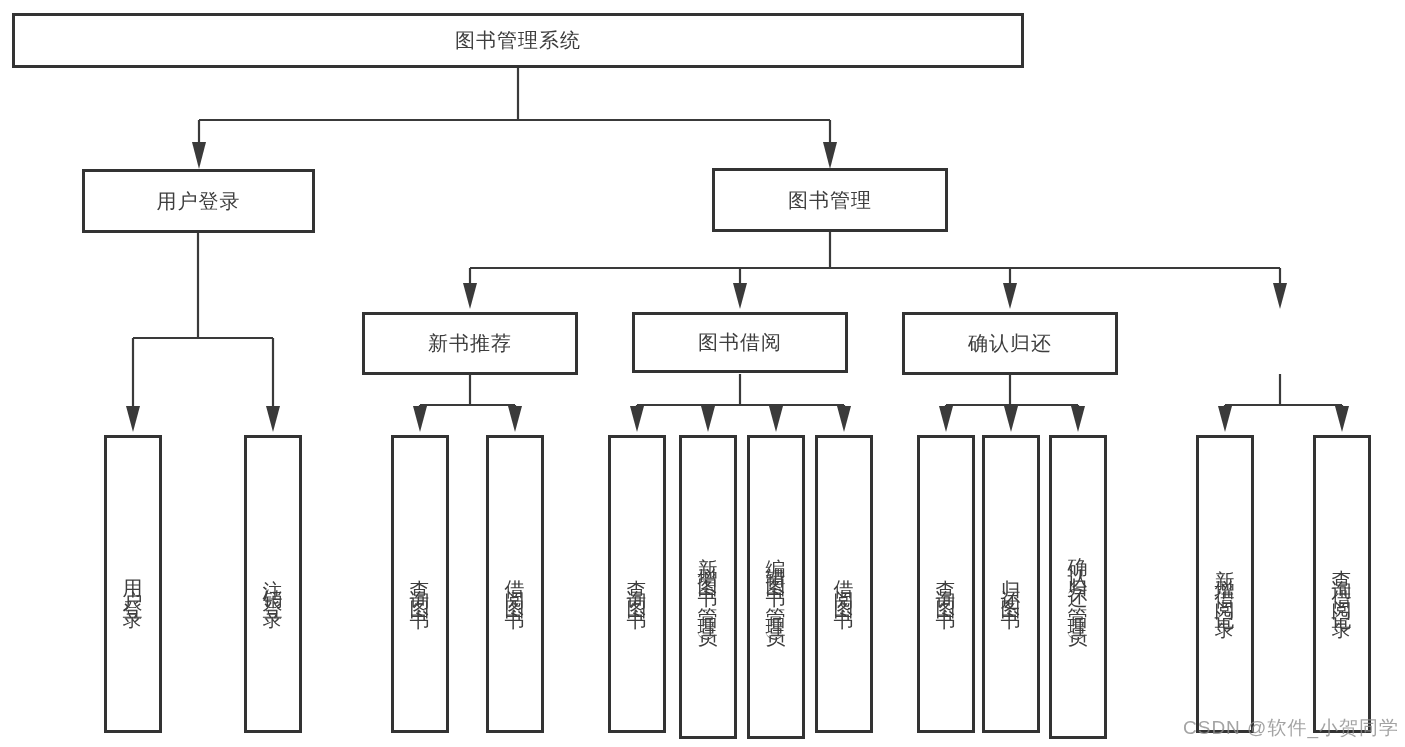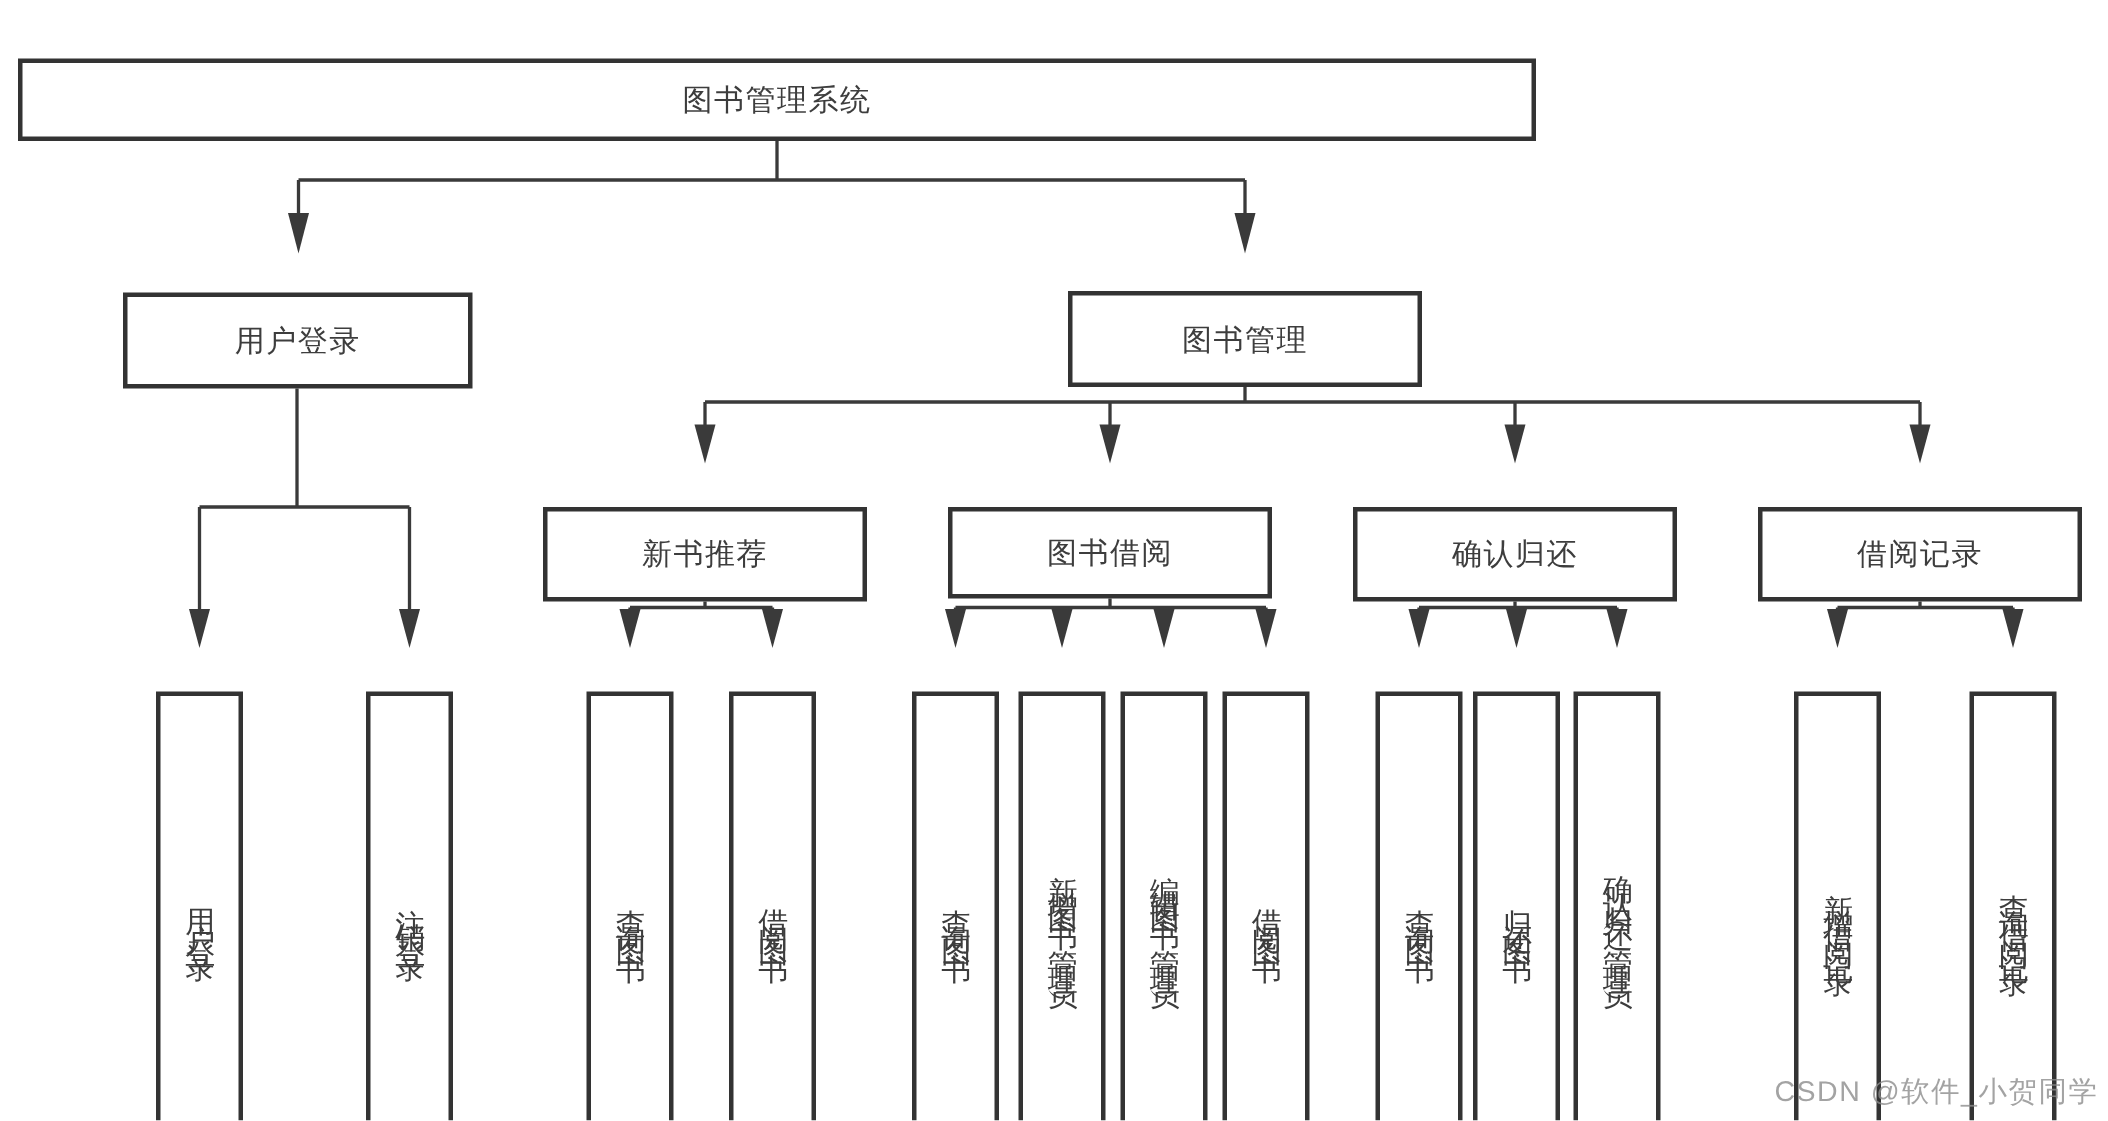--- a/index.html
+++ b/index.html
@@ -28,21 +28,20 @@
     box-sizing: border-box;
     background: #ffffff;
     border: 3px solid #333333;
     display: flex;
     align-items: center;
     justify-content: center;
     color: #3d3d3d;
     font-size: 20px;
     letter-spacing: 1px;
     z-index: 2;
-    margin-top: 26px;
   }
   .node .vtext {
     writing-mode: vertical-rl;
     letter-spacing: 10px;
     line-height: 1;
     white-space: nowrap;
   }
   .watermark {
     position: absolute;
     left: 1183px;
@@ -116,23 +115,20 @@
 
   <div class="node" style="left:712px;top:168px;width:236px;height:64px">
     <span>图书管理</span>
   </div>
   <div class="node" style="left:632px;top:312px;width:216px;height:61px">
     <span>图书借阅</span>
   </div>
   <div class="node" style="left:902px;top:312px;width:216px;height:63px">
     <span>确认归还</span>
   </div>
-  <div class="node" style="left:1172px;top:312px;width:216px;height:63px">
-    <span>借阅记录</span>
-  </div>
 
   <div class="node" style="left:104px;top:435px;width:58px;height:298px">
     <span class="vtext">用户登录</span>
   </div>
   <div class="node" style="left:244px;top:435px;width:58px;height:298px">
     <span class="vtext">注销登录</span>
   </div>
 
   <div class="node" style="left:391px;top:435px;width:58px;height:298px">
     <span class="vtext">查询图书</span>

